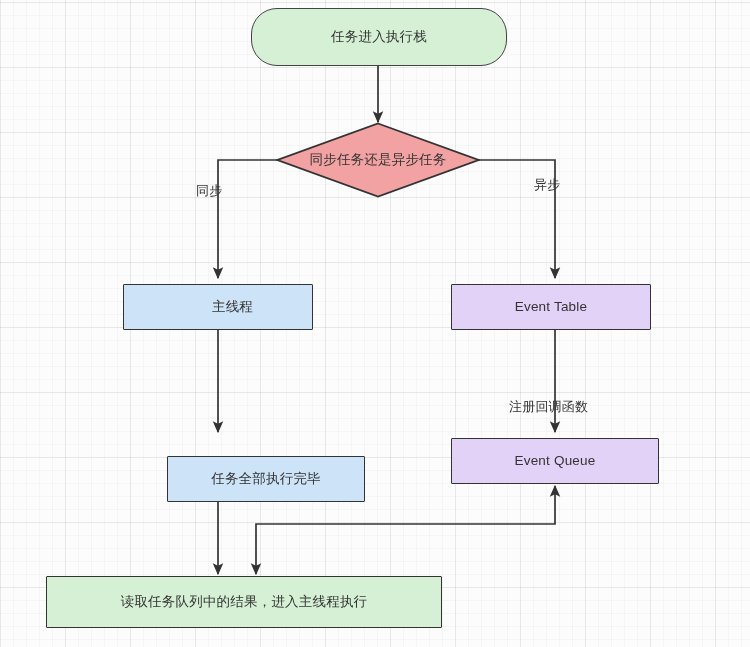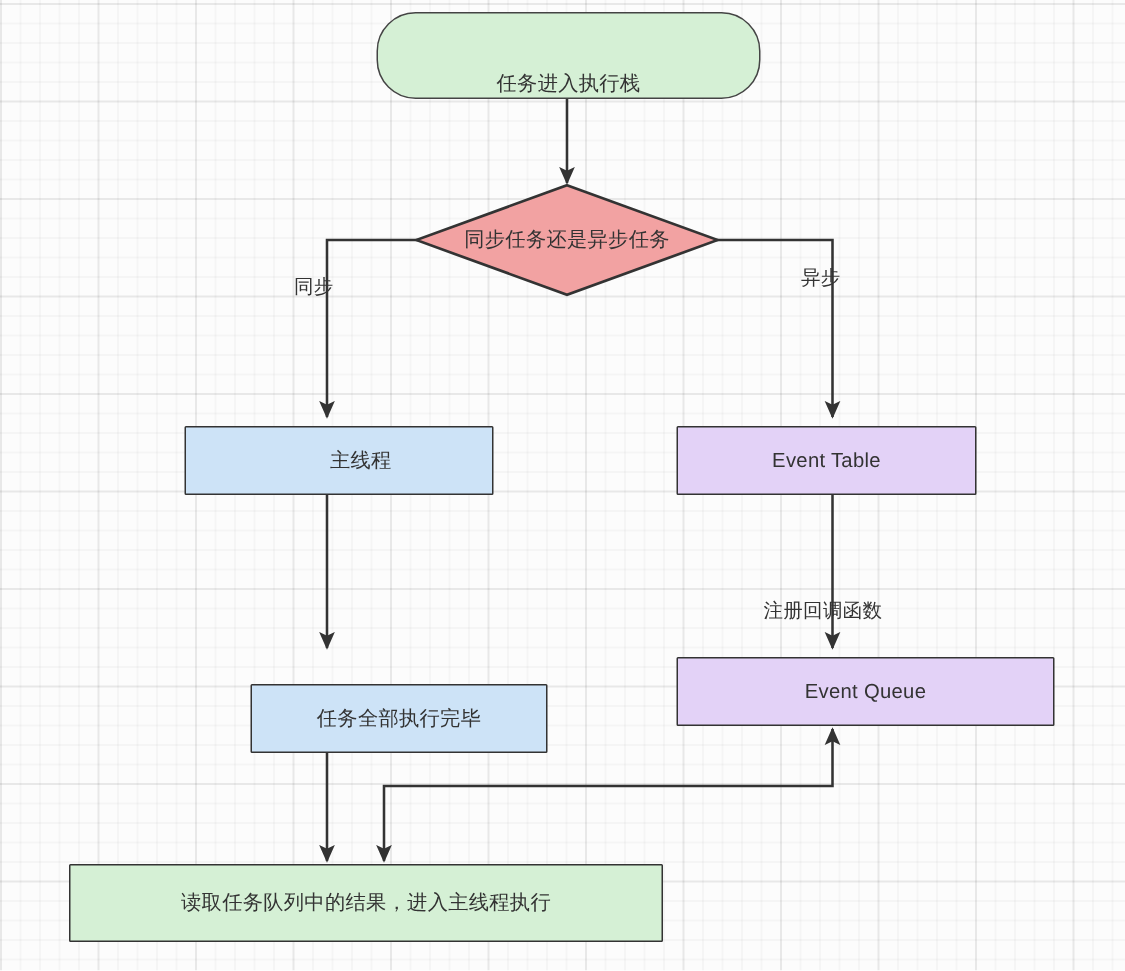--- a/index.html
+++ b/index.html
@@ -40,21 +40,20 @@
     line-height: 1.3;
     letter-spacing: 0.2px;
   }
   .node-rect {
     border: 1.6px solid #333333;
     border-radius: 1px;
   }
   .node-stadium {
     border: 1.8px solid #444444;
     border-radius: 26px;
-    align-items: flex-end;
   }
   .node-diamond-wrap {
     position: absolute;
     display: flex;
     align-items: center;
     justify-content: center;
   }
   .node-diamond-wrap svg {
     position: absolute;
     left: 0; top: 0;
@@ -110,33 +109,33 @@
     <span>任务进入执行栈</span>
   </div>
 
   <div class="node-diamond-wrap" style="left:276px; top:122px; width:204px; height:76px;">
     <svg width="204" height="76" viewBox="0 0 204 76">
       <polygon points="102,1.5 202.5,38 102,74.5 1.5,38" fill="#f2a2a2" stroke="#333333" stroke-width="1.8"></polygon>
     </svg>
     <span class="node-diamond-label">同步任务还是异步任务</span>
   </div>
 
-  <div class="node node-rect" style="left:123px; top:284px; width:206px; height:46px; background:#cde3f7;padding-left:29px;">
+  <div class="node node-rect" style="left:123px; top:284px; width:190px; height:46px; background:#cde3f7;padding-left:29px;">
     <span>主线程</span>
   </div>
 
   <div class="node node-rect" style="left:451px; top:284px; width:200px; height:46px; background:#e3d2f7;">
     <span>Event Table</span>
   </div>
 
   <div class="node node-rect" style="left:123px; top:456px; width:198px; height:46px; background:#cde3f7;margin-left:44px;">
     <span>任务全部执行完毕</span>
   </div>
 
-  <div class="node node-rect" style="left:451px; top:438px; width:252px; height:46px; background:#e3d2f7;">
+  <div class="node node-rect" style="left:451px; top:438px; width:208px; height:46px; background:#e3d2f7;">
     <span>Event Queue</span>
   </div>
 
   <div class="node node-rect" style="left:46px; top:576px; width:396px; height:52px; background:#d5f0d5;">
     <span>读取任务队列中的结果，进入主线程执行</span>
   </div>
 
   <div class="edge-label" style="left:196px; top:182px;">同步</div>
 
   <div class="edge-label" style="left:534px; top:176px;">异步</div>

